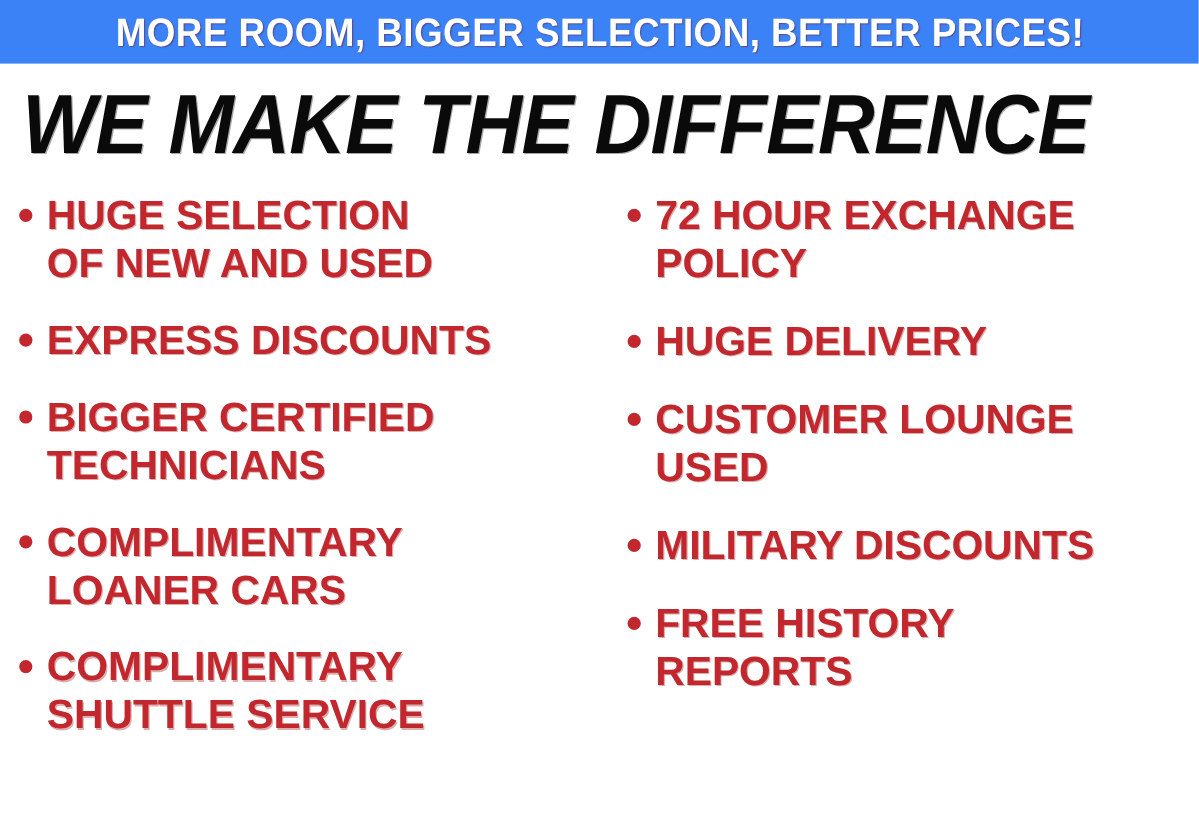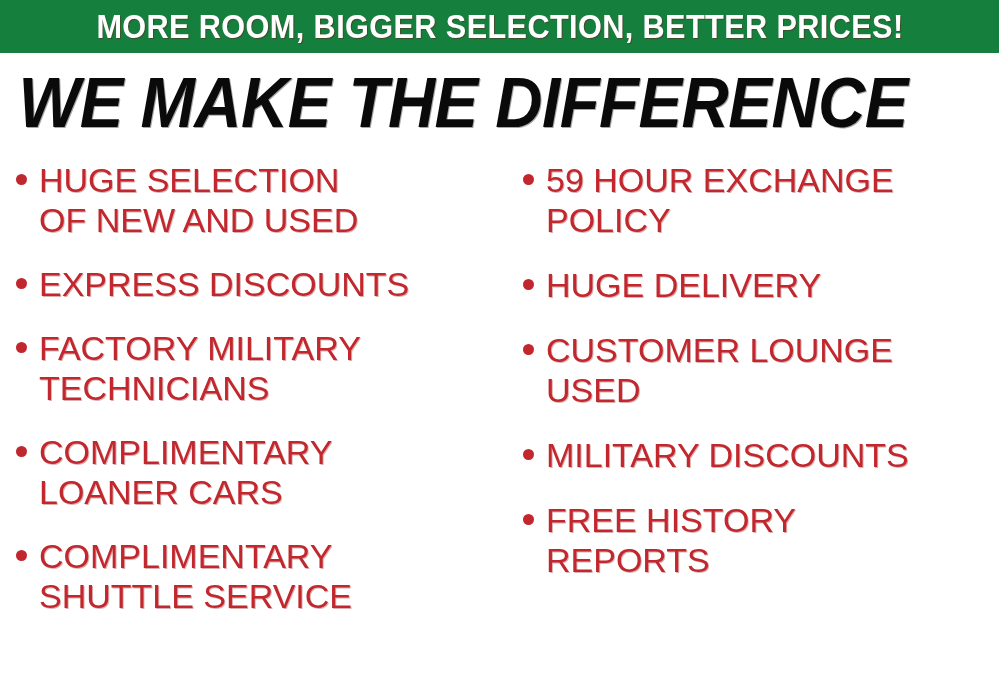--- a/index.html
+++ b/index.html
@@ -24,21 +24,21 @@
     box-sizing: border-box;
   }
 
   
   .banner {
     position: absolute;
     left: 0;
     top: 0;
     width: 999px;
     height: 53px;
-    background: #15803d;
+    background: #3b82f6;
     display: flex;
     align-items: center;
     justify-content: center;
     overflow: hidden;
   }
   .banner-text {
     color: #ffffff;
     font-family: "Liberation Sans Narrow", "Liberation Sans", sans-serif;
     font-weight: bold;
     font-size: 33px;
@@ -114,21 +114,21 @@
     height: 11px;
     border-radius: 50%;
     background: #c1272d;
     margin-top: 14px;
     margin-right: 12px;
   }
 
   .bullet-text {
     color: #c1272d;
     font-family: "Liberation Sans", sans-serif;
-    font-weight: normal;
+    font-weight: bold;
     font-size: 34px;
     line-height: 40px;
     letter-spacing: 0px;
     text-shadow: 1px 1px 0 rgba(150, 25, 30, 0.35);
     white-space: pre-line;
   }
 </style>
 </head>
 <body>
 
@@ -149,39 +149,39 @@
         <span class="bullet-dot"></span>
         <span class="bullet-text">HUGE SELECTION
 OF NEW AND USED</span>
       </div>
       <div class="bullet-item">
         <span class="bullet-dot"></span>
         <span class="bullet-text">EXPRESS DISCOUNTS</span>
       </div>
       <div class="bullet-item">
         <span class="bullet-dot"></span>
-        <span class="bullet-text">FACTORY MILITARY
+        <span class="bullet-text">BIGGER CERTIFIED
 TECHNICIANS</span>
       </div>
       <div class="bullet-item">
         <span class="bullet-dot"></span>
         <span class="bullet-text">COMPLIMENTARY
 LOANER CARS</span>
       </div>
       <div class="bullet-item">
         <span class="bullet-dot"></span>
         <span class="bullet-text">COMPLIMENTARY
 SHUTTLE SERVICE</span>
       </div>
     </div>
 
     <div class="col col-right">
       <div class="bullet-item">
         <span class="bullet-dot"></span>
-        <span class="bullet-text">59 HOUR EXCHANGE
+        <span class="bullet-text">72 HOUR EXCHANGE
 POLICY</span>
       </div>
       <div class="bullet-item">
         <span class="bullet-dot"></span>
         <span class="bullet-text">HUGE DELIVERY</span>
       </div>
       <div class="bullet-item">
         <span class="bullet-dot"></span>
         <span class="bullet-text">CUSTOMER LOUNGE
 USED</span>

